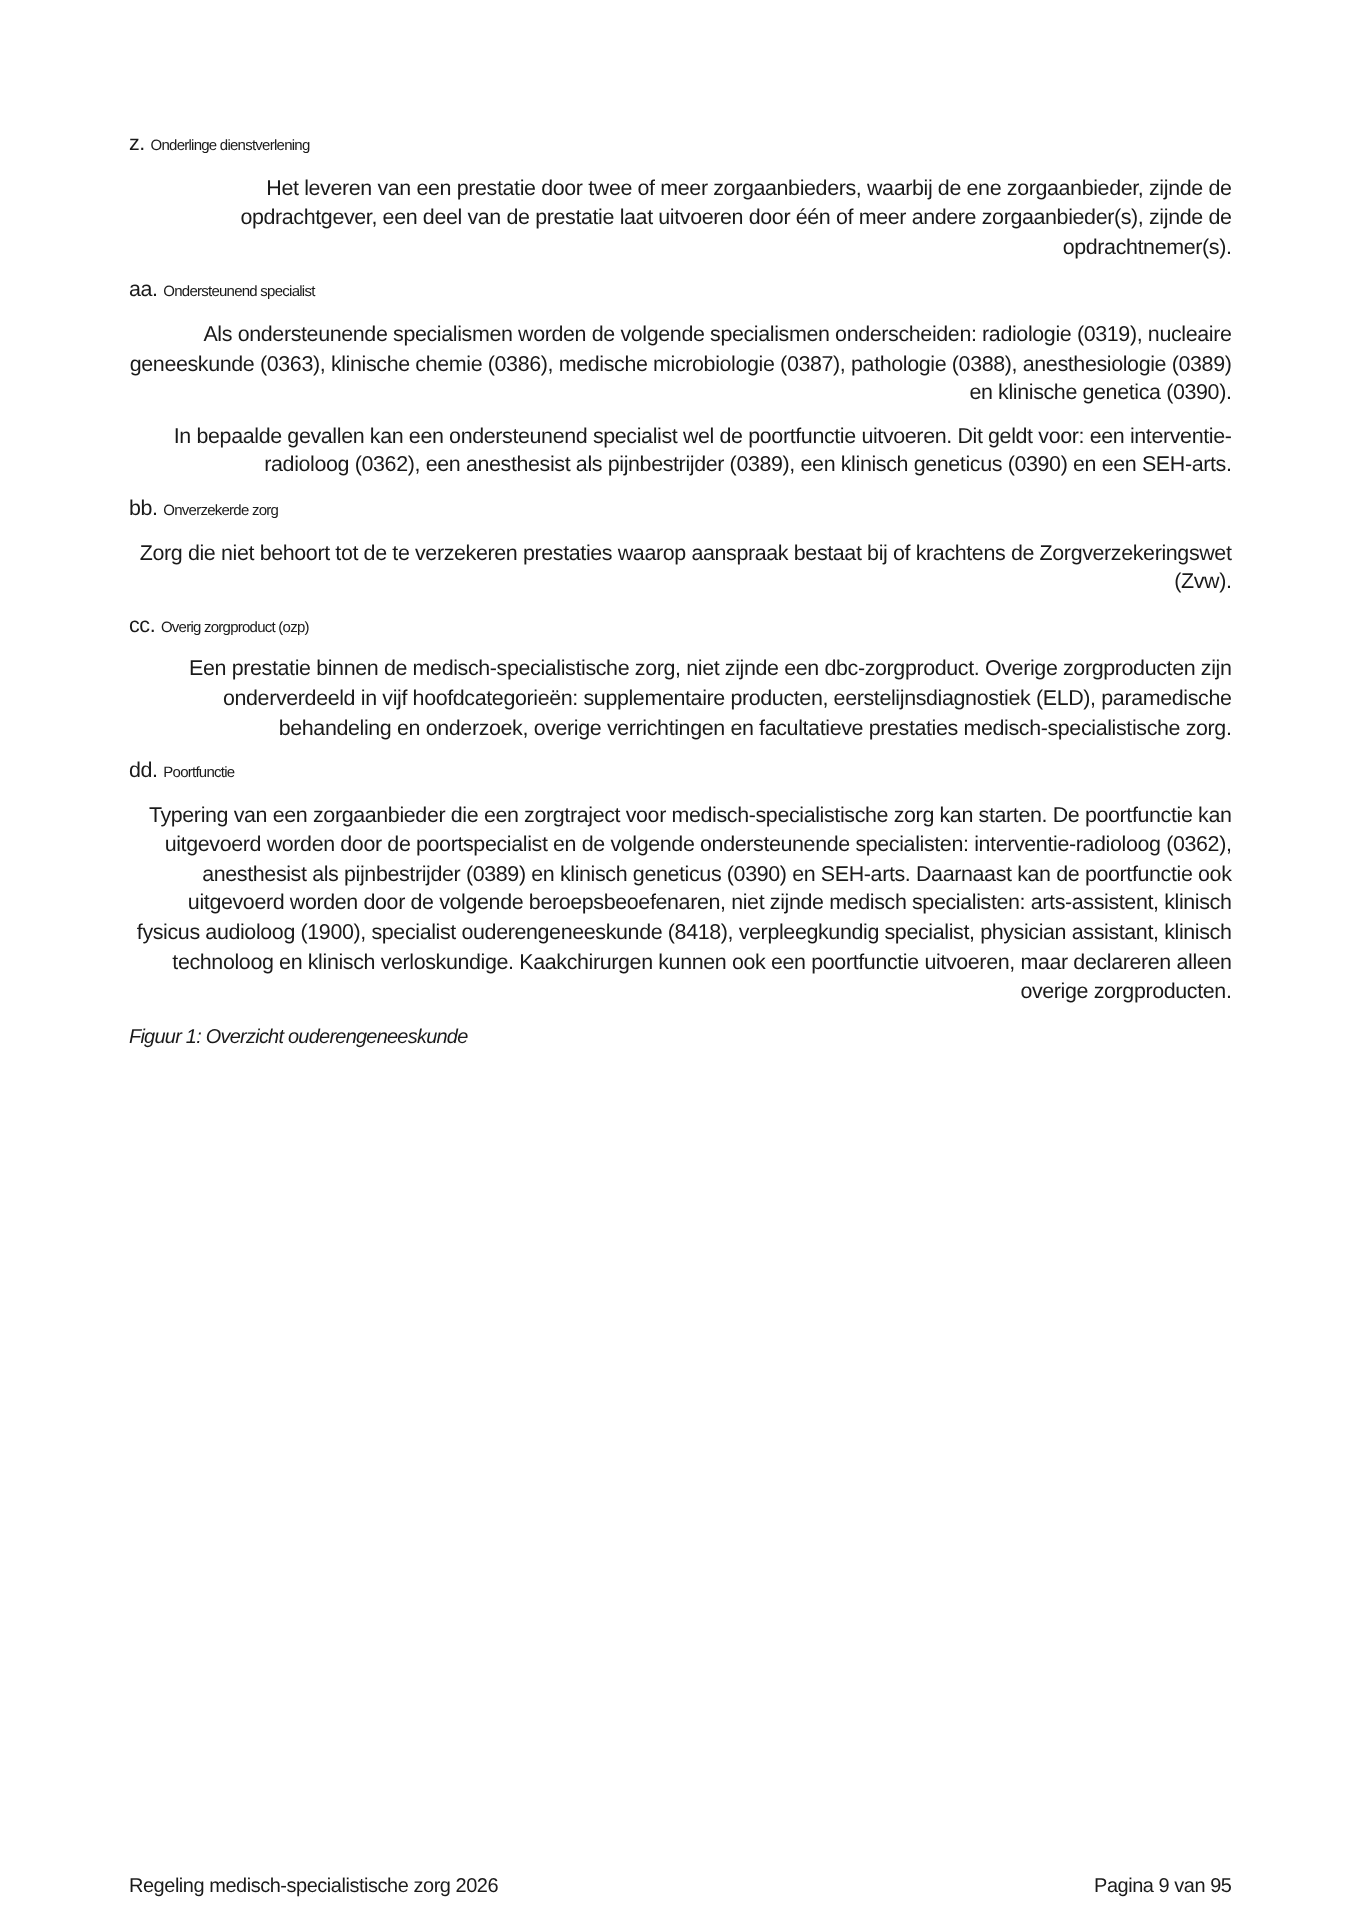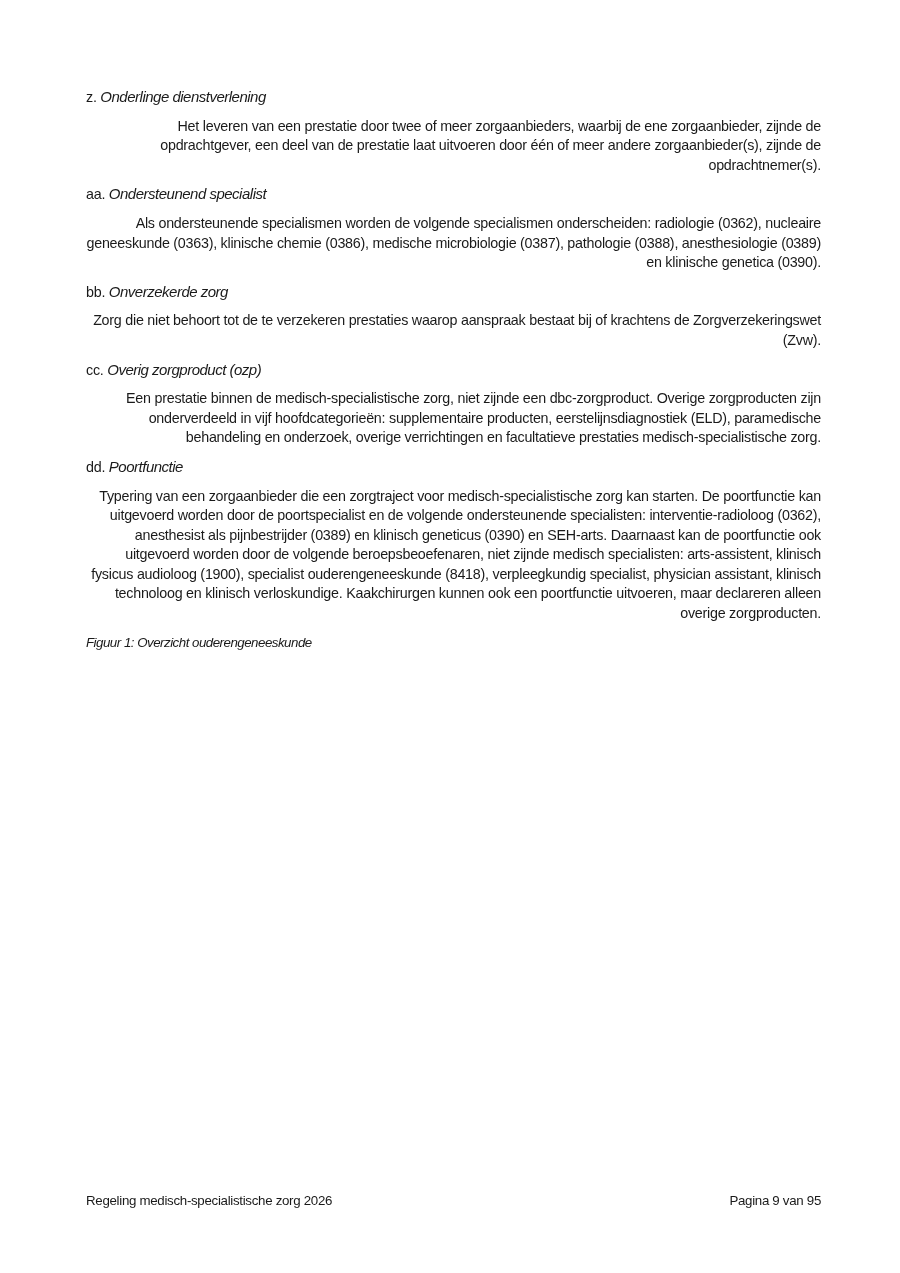--- a/index.html
+++ b/index.html
@@ -6,25 +6,25 @@
     body {
       width: 900px; height: 1273px; position: relative; overflow: hidden;
       font-family: "Liberation Sans", "DejaVu Sans", sans-serif;
       color: #1a1a1a;
     }
     .content {
       position: absolute; left: 86px; top: 87px; width: 735px;
       font-size: 14.3px; line-height: 19.6px; letter-spacing: -0.25px;
     }
     .heading { margin: 0 0 9px 0; }
-    .heading .term { font-style: italic; font-size: 15px; letter-spacing: -0.5px; }
+    .heading .term { font-size: 10px; letter-spacing: -0.5px; }
     p.para { margin: 0 0 9px 0; text-align: right; }
     .figure-caption { font-style: italic; font-size: 13.3px; letter-spacing: -0.5px; margin: 0; }
     .footer {
-      position: absolute; left: 86px; right: 79px; top: 1193px;
+      position: absolute; left: 86px; right: 79px; top: 1249px;
       display: flex; justify-content: space-between;
       font-size: 13.3px; letter-spacing: -0.3px;
     }
   </style>
 </head>
 <body>
 
 <div class="content">
 
   <div>
@@ -33,21 +33,22 @@
       <span class="term">Onderlinge dienstverlening</span>
     </div>
     <p class="para">Het leveren van een prestatie door twee of meer zorgaanbieders, waarbij de ene zorgaanbieder, zijnde de opdrachtgever, een deel van de prestatie laat uitvoeren door één of meer andere zorgaanbieder(s), zijnde de opdrachtnemer(s).</p>
   </div>
 
   <div>
     <div class="heading">
       <span>aa.</span>
       <span class="term">Ondersteunend specialist</span>
     </div>
-    <p class="para">Als ondersteunende specialismen worden de volgende specialismen onderscheiden: radiologie (0362), nucleaire geneeskunde (0363), klinische chemie (0386), medische microbiologie (0387), pathologie (0388), anesthesiologie (0389) en klinische genetica (0390).</p>
+    <p class="para">Als ondersteunende specialismen worden de volgende specialismen onderscheiden: radiologie (0319), nucleaire geneeskunde (0363), klinische chemie (0386), medische microbiologie (0387), pathologie (0388), anesthesiologie (0389) en klinische genetica (0390).</p>
+    <p class="para">In bepaalde gevallen kan een ondersteunend specialist wel de poortfunctie uitvoeren. Dit geldt voor: een interventie-radioloog (0362), een anesthesist als pijnbestrijder (0389), een klinisch geneticus (0390) en een SEH-arts.</p>
   </div>
 
   <div>
     <div class="heading">
       <span>bb.</span>
       <span class="term">Onverzekerde zorg</span>
     </div>
     <p class="para">Zorg die niet behoort tot de te verzekeren prestaties waarop aanspraak bestaat bij of krachtens de Zorgverzekeringswet (Zvw).</p>
   </div>
 

